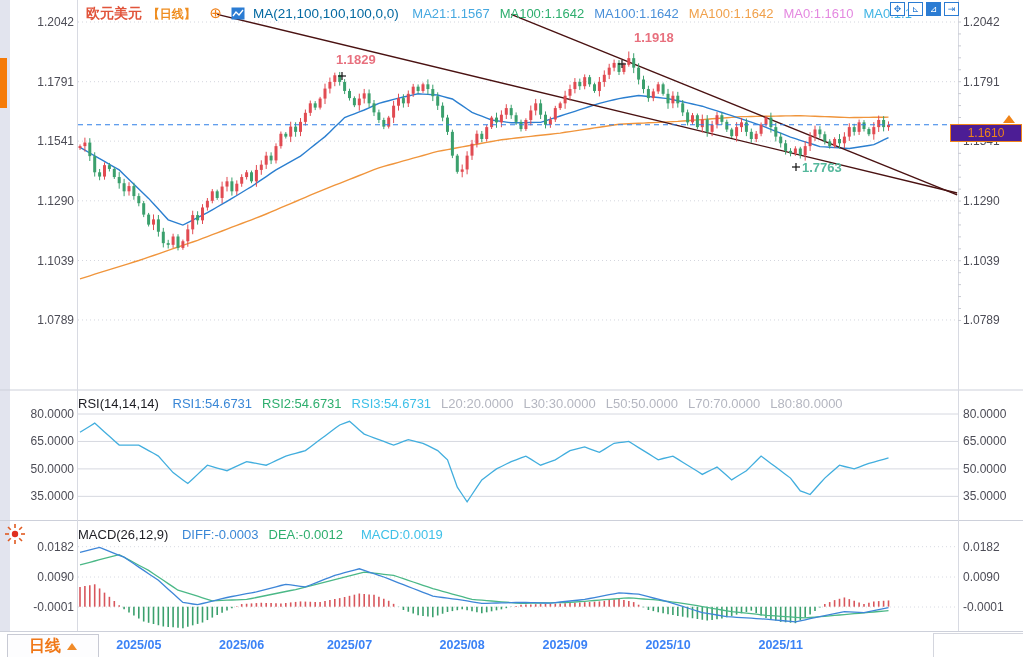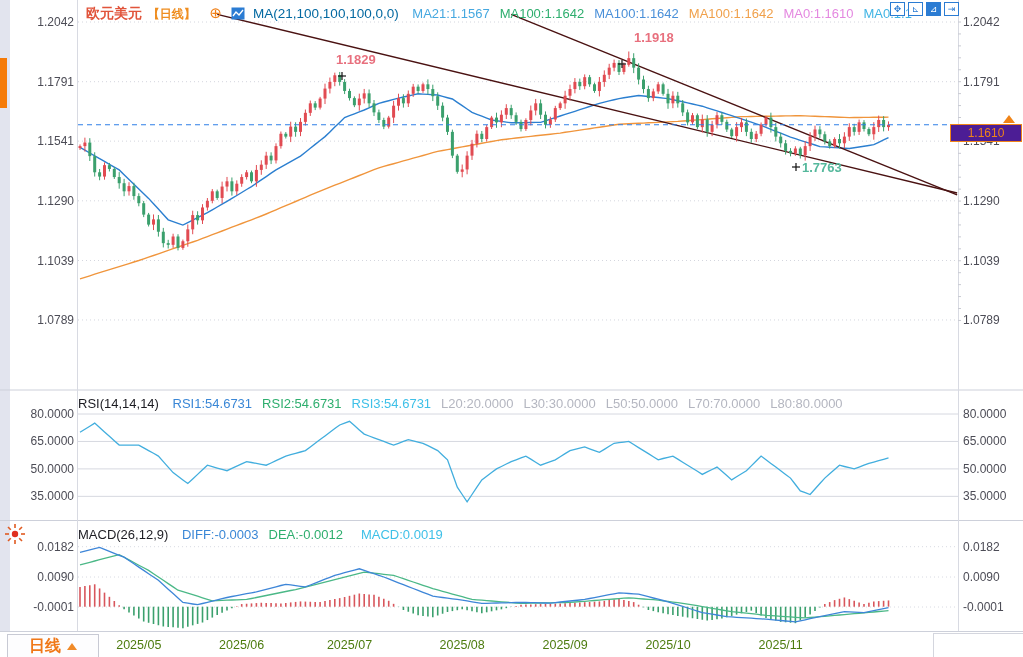--- a/index.html
+++ b/index.html
@@ -24,21 +24,21 @@
   .tbtn.active{background:#2b7cd3;}
   #pricetag{left:950px;top:124px;width:70px;height:16px;border:1px solid #f08418;background:#4c1d95;
     color:#f08418;font-size:12px;text-align:center;line-height:16px;z-index:6;}
   #pricetri{left:1003px;top:115px;width:0;height:0;border-left:6px solid transparent;border-right:6px solid transparent;
     border-bottom:8px solid #f08418;z-index:6;}
   .anno{position:absolute;font-size:13px;font-weight:bold;z-index:5;}
   #rsihdr{left:78px;top:396px;}
   #rsihdr .t, #macdhdr .t{color:#1c1c22;}
   #macdhdr{left:78px;top:527px;}
   #months{z-index:3;}
-  .month{position:absolute;top:638px;font-size:12.5px;font-weight:normal;color:#4d7c0f;transform:translateX(-50%);}
+  .month{position:absolute;top:638px;font-size:12.5px;font-weight:bold;color:#3b82f6;transform:translateX(-50%);}
   #perbtn{left:7px;top:634px;width:90px;height:22px;border:1px solid #c8cad4;background:#fdfdfe;z-index:6;
     display:flex;align-items:center;justify-content:center;gap:6px;}
   #perbtn .txt{color:#f07818;font-weight:bold;font-size:16px;}
   #perbtn .tri{width:0;height:0;border-left:5px solid transparent;border-right:5px solid transparent;border-bottom:7px solid #f08a28;}
   #cornerbox{left:933px;top:633px;width:90px;height:24px;background:#fff;border-left:1px solid #d4d6de;border-top:1px solid #d4d6de;z-index:4;}
   #sunicon{left:2px;top:521px;z-index:6;}
 </style>
 </head>
 <body>
 

